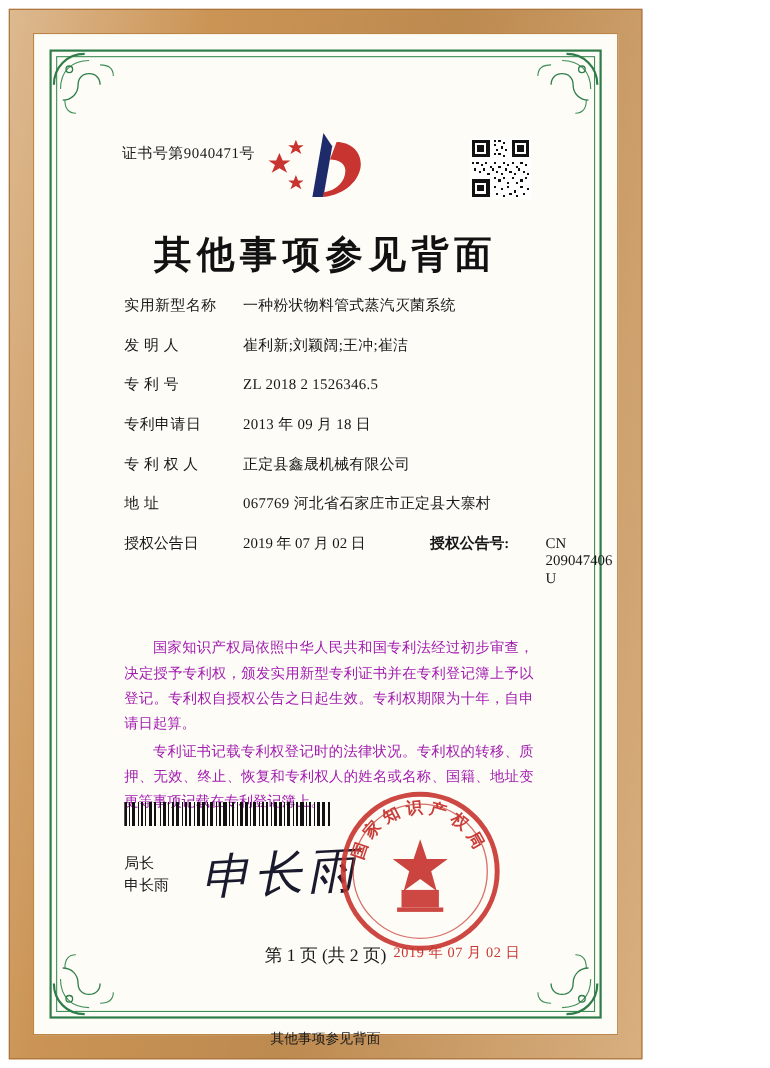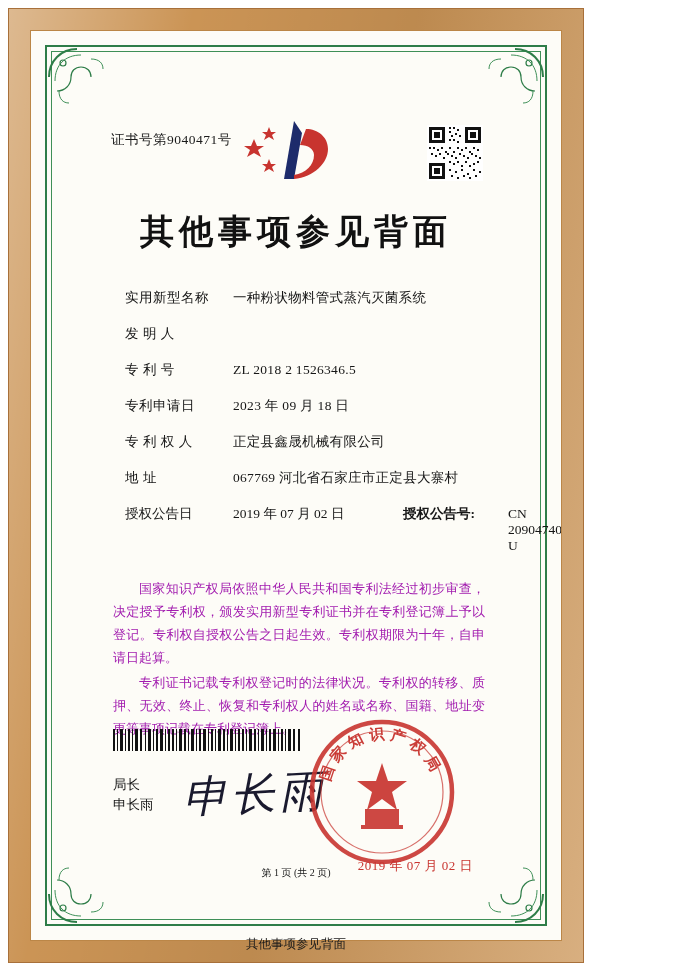--- a/index.html
+++ b/index.html
@@ -122,22 +122,21 @@
     font-weight: bold;
     letter-spacing: 5px;
     color: #111;
     font-family: "DejaVu Serif", "Liberation Serif", serif;
   }
 
   .fields {
     position: absolute;
     left: 56px;
     right: 48px;
-    top: 232px;
-    margin-left: 12px;
+    top: 212px;
   }
   .field-row {
     display: flex;
     align-items: baseline;
     margin-bottom: 18px;
     font-size: 13.5px;
     color: #161616;
   }
   .field-label {
     width: 108px;
@@ -216,21 +215,21 @@
     color: #c8342f;
     letter-spacing: 0.5px;
   }
 
   .page-num {
     position: absolute;
     left: 0;
     right: 0;
     bottom: 34px;
     text-align: center;
-    font-size: 10px;
+    font-size: 16px;
     color: #1a1a1a;
   }
   .footnote-outside {
     position: absolute;
     left: 0;
     right: 0;
     bottom: 18px;
     text-align: center;
     font-size: 12.5px;
     color: #1a1a1a;
@@ -380,30 +379,31 @@
 
       <div class="fields">
 
         <div class="field-row">
           <div class="field-label">实用新型名称</div>
           <div class="field-value">一种粉状物料管式蒸汽灭菌系统</div>
         </div>
 
         <div class="field-row">
           <div class="field-label">发 明 人</div>
+          <div class="field-value">崔利新;刘颖阔;王冲;崔洁</div>
         </div>
 
         <div class="field-row">
           <div class="field-label">专 利 号</div>
           <div class="field-value">ZL 2018 2 1526346.5</div>
         </div>
 
         <div class="field-row">
           <div class="field-label">专利申请日</div>
-          <div class="field-value">2023 年 09 月 18 日</div>
+          <div class="field-value">2013 年 09 月 18 日</div>
         </div>
 
         <div class="field-row">
           <div class="field-label">专 利 权 人</div>
           <div class="field-value">正定县鑫晟机械有限公司</div>
         </div>
 
         <div class="field-row">
           <div class="field-label">地 址</div>
           <div class="field-value">067769 河北省石家庄市正定县大寨村</div>

